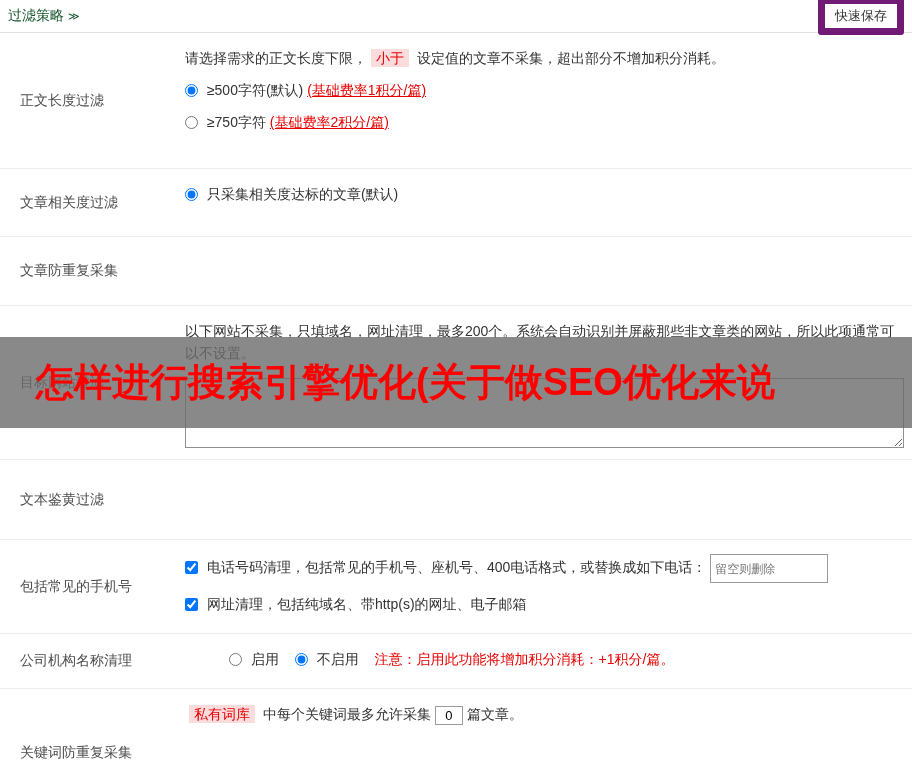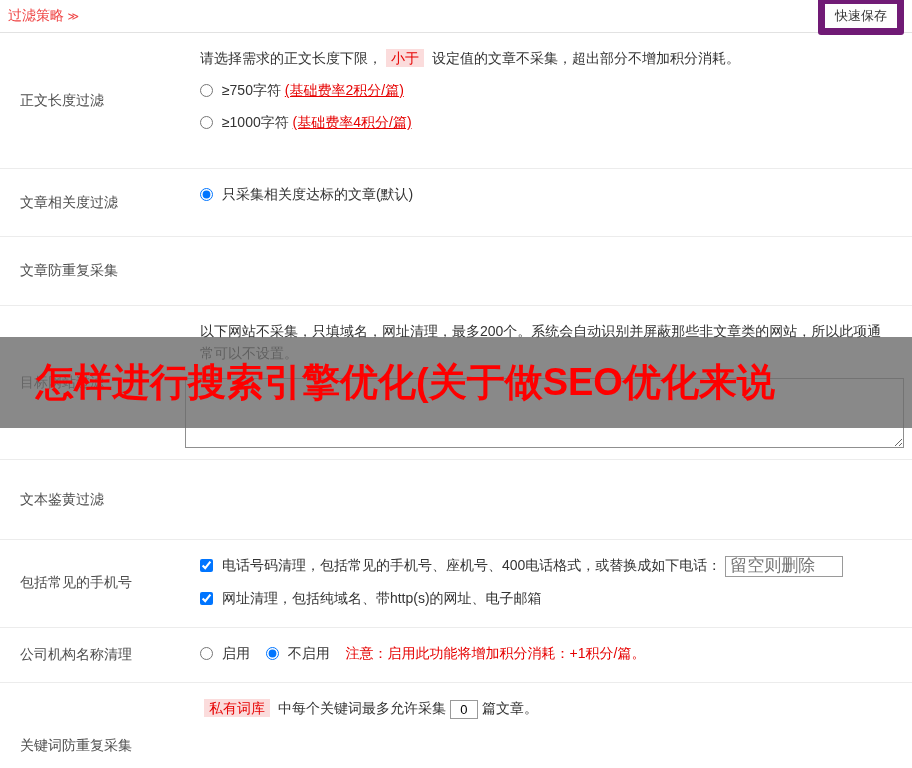--- a/index.html
+++ b/index.html
@@ -5,41 +5,41 @@
   * { box-sizing: border-box; }
   body {
     margin: 0; width: 912px; height: 768px; overflow: hidden;
     font-family: "Liberation Sans", "DejaVu Sans", sans-serif;
     font-size: 14px; color: #333; background: #fff; position: relative;
   }
   .topbar {
     height: 33px; display: flex; align-items: center; justify-content: space-between;
     padding: 0 8px; border-bottom: 1px solid #e2e2e2;
   }
-  .title { color: #ef4444; font-size: 14px; cursor: pointer; font-family: Liberation Serif, serif; }
+  .title { color: #14532d; font-size: 14px; cursor: pointer; }
   .chev { font-size: 11px; }
   .save-btn {
     border: 7px solid #701a75; background: #fdfdfd; border-radius: 3px;
     padding: 3px 10px; font-size: 13px; color: #333; cursor: pointer;
   }
   .row { display: flex; border-bottom: 1px solid #ececec; }
   .row-label {
     width: 185px; flex: 0 0 185px; padding: 0 6px 0 20px;
     display: flex; align-items: center; color: #4d4d4d;
   }
   .row-content { flex: 1; padding: 4px 8px 8px 0; }
-  .line { margin: 10px 15px; line-height: 22px; display: block; }
+  .line { margin: 10px 0; line-height: 22px; display: block; }
   .red { color: #e60000; }
   .underline { text-decoration: underline; }
   .tag { background: #fbdcdc; color: #e60000; padding: 1px 5px; margin: 0 4px; }
   .opt { cursor: pointer; }
   .opt.inline { margin-right: 12px; }
   input[type=radio], input[type=checkbox] { vertical-align: -2px; margin: 0 5px 0 0; }
   .text-input {
-    border: 1px solid #9a9a9a; height: 21px; padding: 0 4px; font-size: 17px;
+    border: 1px solid #9a9a9a; height: 29px; padding: 0 4px; font-size: 12px;
     width: 118px; vertical-align: middle;
     font-family: "Liberation Sans", sans-serif;
   }
   .num-input {
     border: 1px solid #9a9a9a; height: 19px; width: 28px; text-align: center;
     font-size: 13px; vertical-align: middle; margin: 0 4px;
     font-family: "Liberation Sans", sans-serif;
   }
   .sites-textarea {
     width: 719px; height: 70px; border: 1px solid #8f8f8f; margin-top: 4px;
@@ -51,44 +51,44 @@
     overflow: hidden; white-space: nowrap; padding-left: 36px;
     font-size: 38px; font-weight: bold; color: #fe0000; z-index: 5;
   }
   
   .r-length  { min-height: 136px; }
   .r-rel     { min-height: 68px; }
   .r-dup     { min-height: 69px; }
   .r-target  { min-height: 145px; }
   .r-porn    { min-height: 80px; }
   .r-phone   { min-height: 68px; }
-  .r-company { min-height: 42px; }
+  .r-company { min-height: 42px; gap: 44px; }
   .r-keyword { min-height: 127px; border-bottom: none; }
 </style>
 </head>
 <body>
 
 <header class="topbar">
   <span class="title"><span>过滤策略</span> <span class="chev">≫</span></span>
   <button class="save-btn">快速保存</button>
 </header>
 
 <section class="row r-length">
   <div class="row-label">正文长度过滤</div>
   <div class="row-content">
     <div class="line">
       <span>请选择需求的正文长度下限，</span><span class="tag">小于</span><span> 设定值的文章不采集，超出部分不增加积分消耗。</span>
     </div>
     <label class="line opt">
-      <input type="radio" name="len" style="">
-      <span>≥750字符 </span><span class="red underline">(基础费率2积分/篇)</span>
+      <input type="radio" name="len" checked="" style="">
+      <span>≥500字符(默认) </span><span class="red underline">(基础费率1积分/篇)</span>
     </label>
     <label class="line opt">
       <input type="radio" name="len" style="">
-      <span>≥1000字符 </span><span class="red underline">(基础费率4积分/篇)</span>
+      <span>≥750字符 </span><span class="red underline">(基础费率2积分/篇)</span>
     </label>
   </div>
 </section>
 
 <section class="row r-rel">
   <div class="row-label">文章相关度过滤</div>
   <div class="row-content">
     <label class="line opt">
       <input type="radio" name="rel" checked="" style="">
       <span>只采集相关度达标的文章(默认)</span>

